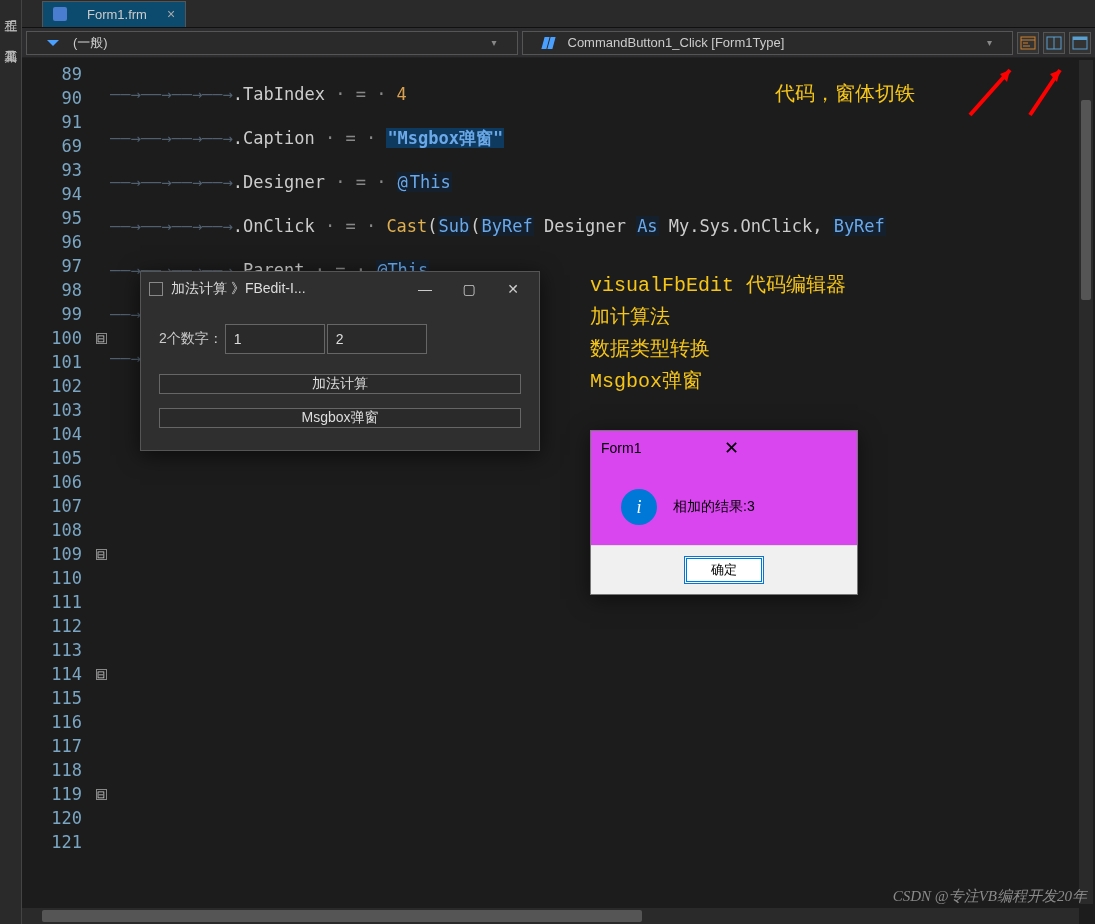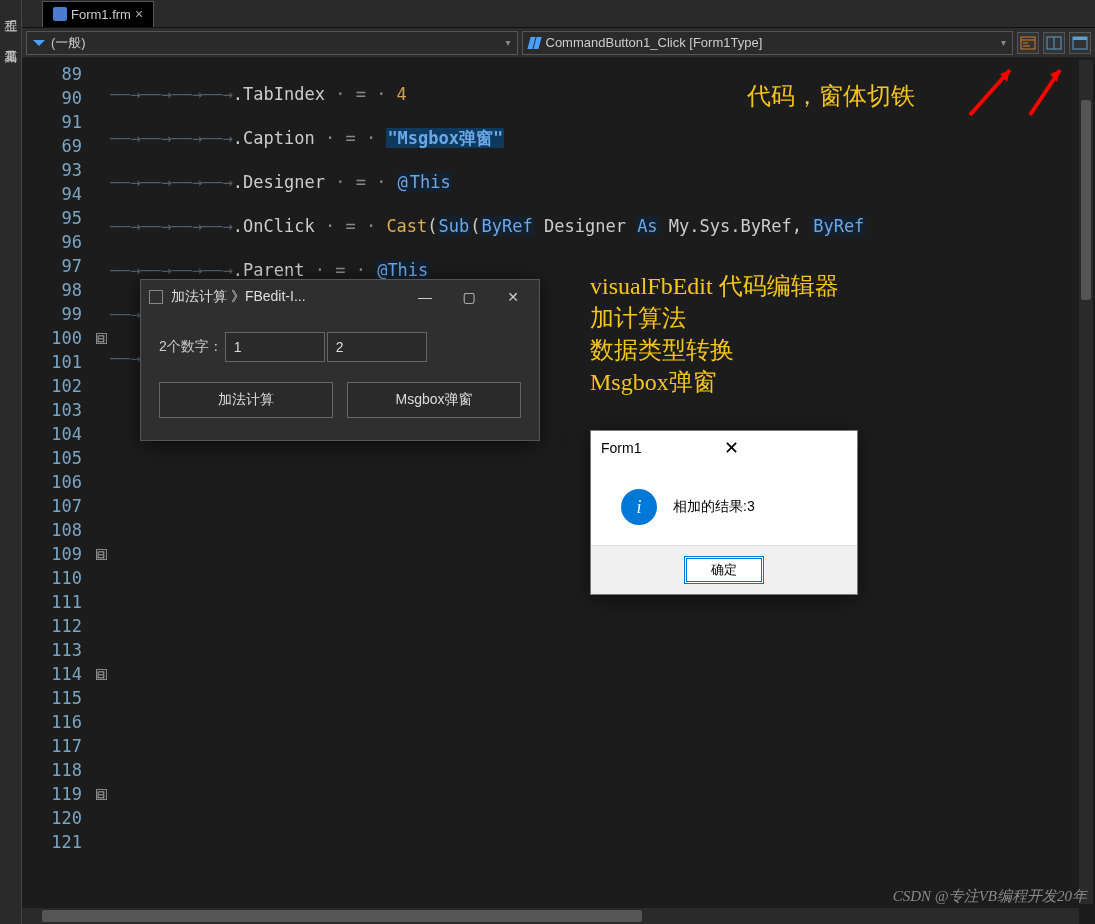--- a/index.html
+++ b/index.html
@@ -1,25 +1,25 @@
 <!DOCTYPE html>
 <html><head>
 <meta charset="utf-8">
 <style>
 * { margin:0; padding:0; box-sizing:border-box; }
 body { font-family:"Microsoft YaHei","Segoe UI",sans-serif; background:#1e1e1e; color:#ccc; width:1095px; height:924px; overflow:hidden; position:relative; }
 .vtab { position:absolute; left:0; top:0; width:22px; height:100%; background:#2a2a2a; border-right:1px solid #444; display:flex; flex-direction:column; align-items:center; padding-top:10px; gap:30px; }
 .vtab span { writing-mode:vertical-rl; font-size:13px; color:#bbb; cursor:pointer; }
 .main { position:absolute; left:22px; top:0; right:0; bottom:0; display:flex; flex-direction:column; }
 .tabbar { display:flex; background:#2a2a2a; height:28px; border-bottom:1px solid #111; align-items:center; padding-left:20px; }
-.filetab { display:flex; align-items:center; gap:4px; background:#000000; padding:3px 10px; border:1px solid #555; border-bottom:none; font-size:13px; height:26px; }
+.filetab { display:flex; align-items:center; gap:20px; background:#0c4a6e; padding:3px 10px; border:1px solid #555; border-bottom:none; font-size:13px; height:26px; }
 .filetab .icon { width:14px; height:14px; background:#4a7dd0; border-radius:2px; }
 .filetab .close { font-size:14px; color:#aaa; cursor:pointer; }
 .toolbar { display:flex; background:#2d2d30; height:30px; border-bottom:1px solid #222; align-items:center; gap:4px; padding:0 4px; }
-.dd { display:flex; align-items:center; background:#2a2a2a; border:1px solid #555; height:24px; padding:0 6px; font-size:13px; gap:6px; cursor:pointer; }
+.dd { display:flex; align-items:center; background:#2a2a2a; border:1px solid #555; height:24px; padding:0 20px; font-size:13px; gap:14px; cursor:pointer; }
 .dd1 { flex:1; }
 .dd2 { flex:1; }
 .dd .tri { width:0; height:0; border-left:6px solid transparent; border-right:6px solid transparent; border-top:6px solid #4aa0ff; }
 .dd .code-ic { display:inline-flex; gap:1px; }
 .dd .code-ic i { width:5px; height:12px; background:#4aa0ff; transform:skewX(-15deg); }
 .chev { margin-left:auto; font-size:10px; color:#888; }
 .tbtn { width:22px; height:22px; border:1px solid #555; background:#333; cursor:pointer; display:flex; align-items:center; justify-content:center; }
 .tbtn svg { width:16px; height:16px; }
 .editor { flex:1; display:flex; background:#1c1c1c; overflow:auto; position:relative; }
 .gutter { width:70px; background:#1c1c1c; text-align:right; padding-right:10px; padding-top:4px; }
@@ -28,34 +28,34 @@
 .foldcol div { height:24px; display:flex; align-items:center; justify-content:center; }
 .fold { width:11px; height:11px; border:1px solid #888; font-size:10px; line-height:9px; text-align:center; color:#ccc; cursor:pointer; }
 .code { flex:1; padding-top:4px; font-family:Consolas,monospace; font-size:17px; white-space:pre; position:relative; }
 .code .ln { height:24px; line-height:24px; }
 .arr { color:#506070; }
 .kw { color:#6aa8e8; background:#15202e; padding:0 1px; }
 .fn { color:#e0b050; }
 .str { color:#6aa8e8; background:#0f3a5f; padding:0 1px; font-weight:bold; }
 .num { color:#d8a050; }
 .op { color:#888; }
-.annot { position:absolute; font-family:Liberation Serif, serif; font-size:24px; color:#f5c518; font-weight:500; }
+.annot { position:absolute; font-family:Liberation Mono, monospace; font-size:20px; color:#f5c518; font-weight:500; }
 .arrow-red { position:absolute; }
-.popup-win { position:absolute; left:140px; top:279px; width:400px; background:#2f2f2f; border:1px solid #555; box-shadow:0 4px 20px rgba(0,0,0,.6); }
+.popup-win { position:absolute; left:140px; top:271px; width:400px; background:#2f2f2f; border:1px solid #555; box-shadow:0 4px 20px rgba(0,0,0,.6); }
 .popup-win .tb { display:flex; align-items:center; height:34px; padding:0 8px; gap:8px; }
 .popup-win .tb .ico { width:14px; height:14px; border:1px solid #888; }
 .popup-win .tb .ttl { font-size:14px; color:#ddd; flex:1; }
 .popup-win .tb .wbtn { width:36px; height:28px; display:flex; align-items:center; justify-content:center; font-size:14px; color:#ccc; cursor:pointer; }
 .popup-win .body { padding:18px 18px 22px; }
 .popup-win .row1 { display:flex; align-items:center; gap:2px; margin-bottom:20px; }
 .popup-win .lbl { font-size:14px; color:#ccc; min-width:62px; }
 .popup-win .inp { width:100px; height:30px; background:#2a2a2a; border:1px solid #666; color:#ddd; padding:0 8px; font-size:14px; }
-.popup-win .btns { display:flex; gap:14px; }
+.popup-win .btns { display:flex; gap:14px;flex-direction:column; }
 .popup-win .btn { flex:1; height:36px; background:#2a2a2a; border:1px solid #666; color:#ddd; font-size:14px; cursor:pointer; }
-.msgbox { position:absolute; left:590px; top:430px; width:268px; background:#ffffff; border:1px solid #777; box-shadow:0 4px 20px rgba(0,0,0,.5); color:#000; }
+.msgbox { position:absolute; left:590px; top:430px; width:268px; background:#d946ef; border:1px solid #777; box-shadow:0 4px 20px rgba(0,0,0,.5); color:#000; }
 .msgbox .tb { display:flex; align-items:center; padding:6px 10px; font-size:14px; }
 .msgbox .tb span { flex:1; }
 .msgbox .tb .x { font-size:18px; cursor:pointer; }
 .msgbox .ct { display:flex; align-items:center; gap:16px; padding:24px 20px 20px 30px; }
 .msgbox .ic { width:36px; height:36px; border-radius:50%; background:#0078d7; color:#fff; display:flex; align-items:center; justify-content:center; font-size:18px; font-family:Georgia,serif; font-style:italic; }
 .msgbox .txt { font-size:14px; }
 .msgbox .ft { background:#f0f0f0; padding:10px; text-align:center; border-top:1px solid #ddd; }
 .msgbox .ok { padding:4px 26px; background:#fff; border:1px solid #0078d7; font-size:13px; cursor:pointer; outline:1px solid #0078d7; outline-offset:-3px; }
 .sbar { position:absolute; right:2px; top:60px; bottom:20px; width:14px; background:#2a2a2a; }
 .sbar .thumb { position:absolute; left:2px; right:2px; top:40px; height:200px; background:#555; border-radius:2px; }
@@ -192,21 +192,21 @@
       <div>
           <span class="fold">⊟</span>
         </div>
       <div></div>
         <div></div>
     </div>
     <div class="code">
 <div class="ln"><span class="arr">——→——→——→——→</span><span>.TabIndex</span><span class="op"> · = · </span><span class="num">4</span></div>
 <div class="ln"><span class="arr">——→——→——→——→</span><span>.Caption</span><span class="op"> · = · </span><span class="str">"Msgbox弹窗"</span></div>
 <div class="ln"><span class="arr">——→——→——→——→</span><span>.Designer</span><span class="op"> · = · </span><span class="kw">@</span><span class="kw">This</span></div>
-<div class="ln"><span class="arr">——→——→——→——→</span><span>.OnClick</span><span class="op"> · = · </span><span class="fn">Cast</span>(<span class="kw">Sub</span>(<span class="kw">ByRef</span> <span>Designer</span> <span class="kw">As</span> <span>My.Sys.ByRef,</span> <span class="kw">ByRef</span></div>
+<div class="ln"><span class="arr">——→——→——→——→</span><span>.OnClick</span><span class="op"> · = · </span><span class="fn">Cast</span>(<span class="kw">Sub</span>(<span class="kw">ByRef</span> <span>Designer</span> <span class="kw">As</span> <span>My.Sys.OnClick,</span> <span class="kw">ByRef</span></div>
 <div class="ln"><span class="arr">——→——→——→——→</span><span>.Parent</span><span class="op"> · = · </span><span class="kw">@This</span></div>
 <div class="ln"><span class="arr">——→——→——→</span><span class="kw">End With</span></div>
 <div class="ln"><span class="arr">——→——→</span><span class="kw">End Constructor</span></div>
 <div class="ln"></div>
 <div class="ln"></div>
 <div class="ln"></div>
 <div class="ln"></div>
 <div class="ln"></div>
 <div class="ln"></div>
 <div class="ln"></div>

